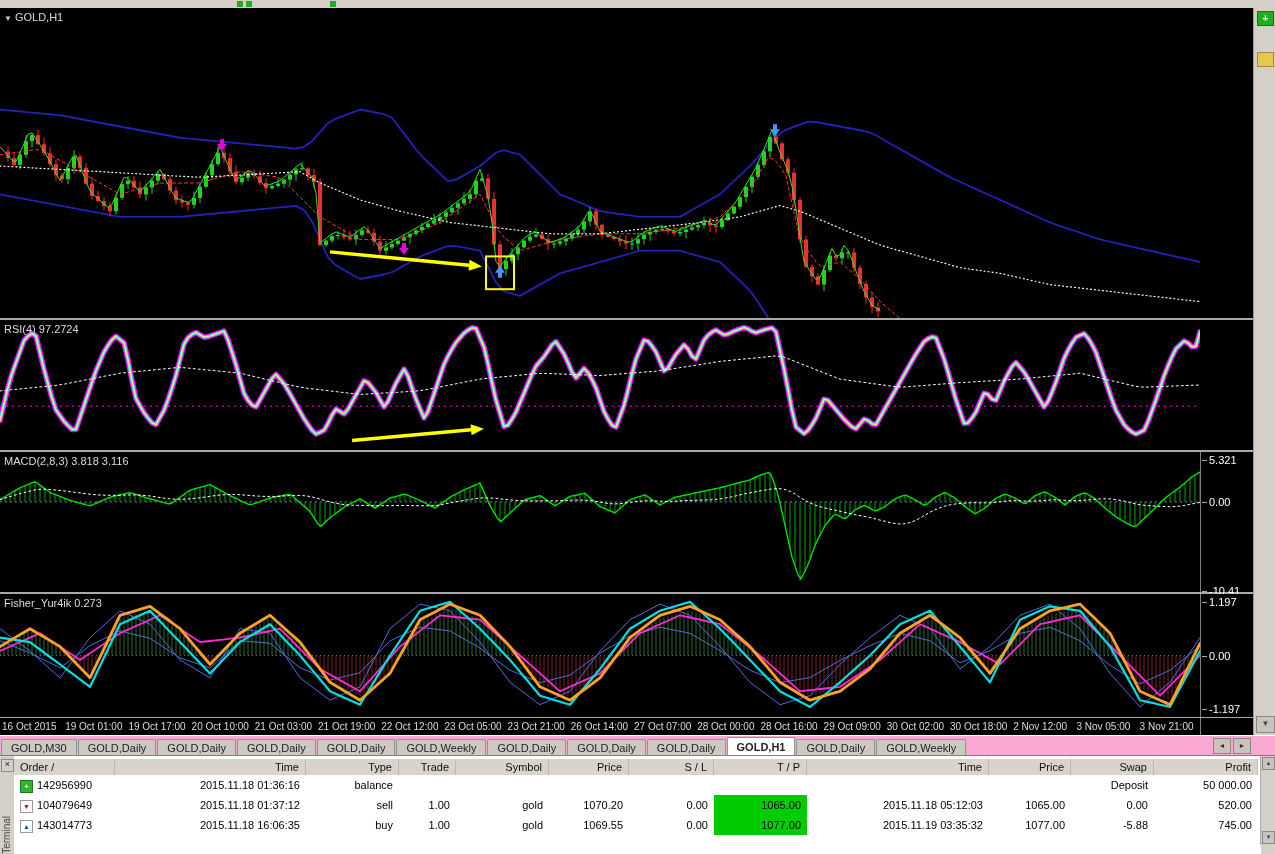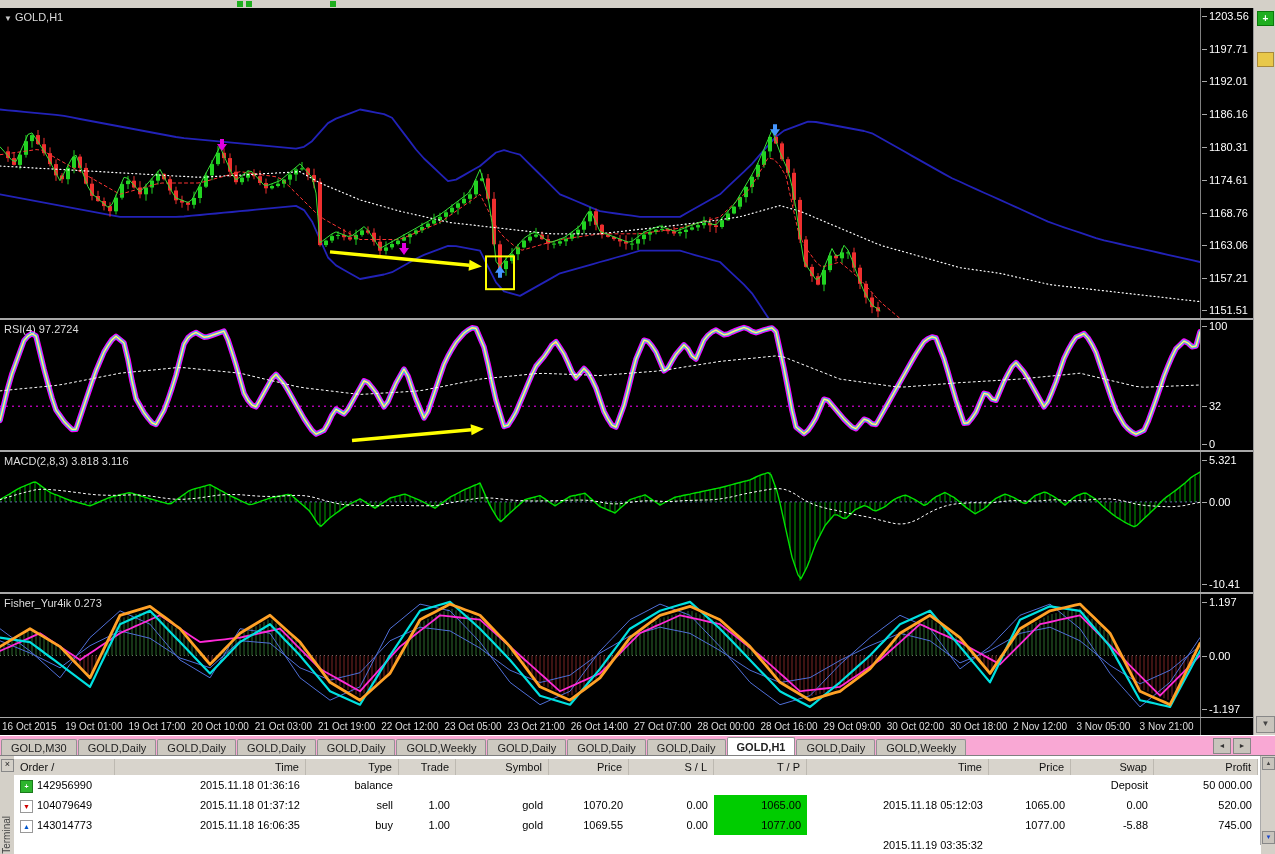--- a/index.html
+++ b/index.html
@@ -385,57 +385,40 @@
               <polygon points="500,257.7308357348697 495,264.7308357348697 498,264.7308357348697 498,269.7308357348697 502,269.7308357348697 502,264.7308357348697 505,264.7308357348697" fill="#4596ff"></polygon>
               <polygon points="775,128.353314121037 770,121.35331412103699 773,121.35331412103699 773,116.35331412103699 777,116.35331412103699 777,121.35331412103699 780,121.35331412103699" fill="#4596ff"></polygon>
               <line x1="330" y1="243.87780979827104" x2="469.06025573791345" y2="257.31348140528576" stroke="#ffff00" stroke-width="3.5"></line>
               <polygon points="482,258.5636887608066 468.53132185673155,262.7879885930916 469.58918961909535,251.83897421747992" fill="#ffff00"></polygon>
             </g>
           </svg>
         <div class="panel-label">
           <span class="wmark">▼</span><span>GOLD,H1</span>
         </div>
       </div>
-      <div class="scale" id="scale-main">
-          <span style="top: 2px;">1203.56</span>
-          <span style="top: 35.0432px;">1197.71</span>
-          <span style="top: 67.2392px;">1192.01</span>
-          <span style="top: 100.282px;">1186.16</span>
-          <span style="top: 133.326px;">1180.31</span>
-          <span style="top: 165.522px;">1174.61</span>
-          <span style="top: 198.565px;">1168.76</span>
-          <span style="top: 230.761px;">1163.06</span>
-          <span style="top: 263.804px;">1157.21</span>
-          <span style="top: 296px;">1151.51</span>
-        </div>
     </div>
 
     <div class="sep"></div>
 
     <div class="panel" style="height:130px">
       <div class="plot">
         <svg id="svg-rsi" width="1200" height="130">
             <line x1="0" y1="86.2" x2="1200" y2="86.2" stroke="#ff00ff" stroke-width="1" stroke-dasharray="2 4"></line>
             <g>
               <polyline points="0,100.4 4,83.9 8,67.4 12,53.6 16,42.6 20,31.6 24,20.6 28,16.0 32,13.7 36,16.0 40,32.5 44,49.1 48,63.8 52,78.0 56,90.0 60,95.7 64,101.3 68,105.6 72,109.4 76,109.3 80,97.5 84,85.7 88,73.8 92,62.0 96,50.8 100,41.4 104,32.0 108,25.4 112,19.7 116,16.3 120,19.6 124,22.9 128,39.6 132,60.9 136,78.6 140,85.7 144,92.7 148,98.0 152,102.8 156,104.5 160,97.5 164,90.4 168,79.8 172,68.0 176,55.2 180,39.6 184,24.1 188,17.7 192,14.4 196,12.5 200,14.8 204,17.2 208,16.7 212,15.3 216,13.9 220,12.5 224,11.1 228,19.9 232,32.2 236,44.9 240,59.1 244,73.3 248,80.3 252,85.1 256,86.8 260,79.8 264,72.7 268,65.6 272,58.5 276,54.4 280,59.1 284,63.8 288,70.3 292,77.4 296,84.5 300,91.5 304,98.6 308,104.6 312,110.3 316,114.1 320,112.2 324,110.3 328,103.5 332,95.0 336,89.2 340,91.5 344,93.9 348,89.2 352,82.1 356,75.0 360,68.0 364,60.9 368,62.6 372,67.4 376,72.7 380,79.8 384,86.8 388,81.5 392,72.1 396,63.2 400,56.1 404,49.1 408,56.1 412,68.0 416,79.2 420,88.6 424,98.0 428,91.5 432,79.8 436,68.0 440,56.1 444,44.4 448,36.1 452,29.0 456,22.5 460,17.8 464,13.1 468,10.1 472,7.8 476,8.4 480,17.8 484,27.2 488,43.8 492,62.6 496,80.1 500,93.3 504,106.5 508,105.2 512,99.1 516,92.1 520,82.7 524,73.3 528,63.8 532,54.4 536,46.1 540,41.4 544,36.7 548,30.9 552,24.8 556,21.7 560,27.8 564,34.0 568,42.6 572,52.0 576,57.9 580,53.2 584,48.5 588,52.6 592,59.7 596,68.0 600,79.8 604,91.5 608,99.1 612,105.2 616,107.1 620,96.3 624,85.4 628,70.3 632,53.8 636,39.0 640,29.6 644,20.2 648,21.3 652,26.1 656,32.0 660,41.4 664,50.8 668,47.9 672,40.8 676,34.3 680,29.6 684,24.9 688,29.0 692,36.1 696,39.0 700,29.6 704,20.2 708,15.3 712,12.0 716,10.1 720,12.5 724,14.8 728,14.0 732,12.1 736,10.4 740,8.9 744,7.5 748,8.9 752,11.3 756,12.7 760,11.3 764,9.9 768,8.8 772,7.9 776,11.8 780,30.2 784,48.6 788,69.1 792,90.4 796,107.1 800,110.4 804,113.7 808,110.3 812,104.6 816,98.0 820,88.6 824,79.2 828,80.3 832,85.1 836,89.8 840,94.5 844,99.2 848,103.2 852,107.0 856,108.7 860,103.9 864,99.2 868,100.5 872,103.8 876,104.5 880,97.5 884,90.4 888,83.3 892,76.2 896,69.1 900,62.0 904,55.0 908,47.9 912,40.8 916,34.0 920,27.8 924,21.7 928,18.7 932,16.9 936,18.0 940,28.4 944,38.8 948,52.0 952,66.2 956,79.8 960,91.5 964,103.3 968,102.8 972,98.0 976,92.1 980,82.7 984,73.3 988,74.4 992,79.2 996,80.3 1000,70.9 1004,61.5 1008,53.8 1012,46.7 1016,42.6 1020,47.3 1024,52.0 1028,58.5 1032,65.6 1036,72.7 1040,79.8 1044,86.8 1048,81.5 1052,72.1 1056,62.0 1060,50.3 1064,38.5 1068,30.2 1072,23.1 1076,17.3 1080,15.4 1084,13.6 1088,18.0 1092,24.6 1096,32.5 1100,44.4 1104,56.1 1108,68.0 1112,79.8 1116,90.4 1120,97.5 1124,104.5 1128,108.8 1132,112.1 1136,114.1 1140,112.2 1144,110.3 1148,101.7 1152,90.8 1156,79.8 1160,68.0 1164,56.1 1168,46.1 1172,36.7 1176,28.7 1180,24.9 1184,21.1 1188,23.0 1192,26.8 1196,26.1 1200,11.9" fill="none" stroke="#ff00ff" stroke-width="5.5" stroke-linejoin="round" stroke-linecap="round"></polyline>
               <polyline points="0,100.4 4,83.9 8,67.4 12,53.6 16,42.6 20,31.6 24,20.6 28,16.0 32,13.7 36,16.0 40,32.5 44,49.1 48,63.8 52,78.0 56,90.0 60,95.7 64,101.3 68,105.6 72,109.4 76,109.3 80,97.5 84,85.7 88,73.8 92,62.0 96,50.8 100,41.4 104,32.0 108,25.4 112,19.7 116,16.3 120,19.6 124,22.9 128,39.6 132,60.9 136,78.6 140,85.7 144,92.7 148,98.0 152,102.8 156,104.5 160,97.5 164,90.4 168,79.8 172,68.0 176,55.2 180,39.6 184,24.1 188,17.7 192,14.4 196,12.5 200,14.8 204,17.2 208,16.7 212,15.3 216,13.9 220,12.5 224,11.1 228,19.9 232,32.2 236,44.9 240,59.1 244,73.3 248,80.3 252,85.1 256,86.8 260,79.8 264,72.7 268,65.6 272,58.5 276,54.4 280,59.1 284,63.8 288,70.3 292,77.4 296,84.5 300,91.5 304,98.6 308,104.6 312,110.3 316,114.1 320,112.2 324,110.3 328,103.5 332,95.0 336,89.2 340,91.5 344,93.9 348,89.2 352,82.1 356,75.0 360,68.0 364,60.9 368,62.6 372,67.4 376,72.7 380,79.8 384,86.8 388,81.5 392,72.1 396,63.2 400,56.1 404,49.1 408,56.1 412,68.0 416,79.2 420,88.6 424,98.0 428,91.5 432,79.8 436,68.0 440,56.1 444,44.4 448,36.1 452,29.0 456,22.5 460,17.8 464,13.1 468,10.1 472,7.8 476,8.4 480,17.8 484,27.2 488,43.8 492,62.6 496,80.1 500,93.3 504,106.5 508,105.2 512,99.1 516,92.1 520,82.7 524,73.3 528,63.8 532,54.4 536,46.1 540,41.4 544,36.7 548,30.9 552,24.8 556,21.7 560,27.8 564,34.0 568,42.6 572,52.0 576,57.9 580,53.2 584,48.5 588,52.6 592,59.7 596,68.0 600,79.8 604,91.5 608,99.1 612,105.2 616,107.1 620,96.3 624,85.4 628,70.3 632,53.8 636,39.0 640,29.6 644,20.2 648,21.3 652,26.1 656,32.0 660,41.4 664,50.8 668,47.9 672,40.8 676,34.3 680,29.6 684,24.9 688,29.0 692,36.1 696,39.0 700,29.6 704,20.2 708,15.3 712,12.0 716,10.1 720,12.5 724,14.8 728,14.0 732,12.1 736,10.4 740,8.9 744,7.5 748,8.9 752,11.3 756,12.7 760,11.3 764,9.9 768,8.8 772,7.9 776,11.8 780,30.2 784,48.6 788,69.1 792,90.4 796,107.1 800,110.4 804,113.7 808,110.3 812,104.6 816,98.0 820,88.6 824,79.2 828,80.3 832,85.1 836,89.8 840,94.5 844,99.2 848,103.2 852,107.0 856,108.7 860,103.9 864,99.2 868,100.5 872,103.8 876,104.5 880,97.5 884,90.4 888,83.3 892,76.2 896,69.1 900,62.0 904,55.0 908,47.9 912,40.8 916,34.0 920,27.8 924,21.7 928,18.7 932,16.9 936,18.0 940,28.4 944,38.8 948,52.0 952,66.2 956,79.8 960,91.5 964,103.3 968,102.8 972,98.0 976,92.1 980,82.7 984,73.3 988,74.4 992,79.2 996,80.3 1000,70.9 1004,61.5 1008,53.8 1012,46.7 1016,42.6 1020,47.3 1024,52.0 1028,58.5 1032,65.6 1036,72.7 1040,79.8 1044,86.8 1048,81.5 1052,72.1 1056,62.0 1060,50.3 1064,38.5 1068,30.2 1072,23.1 1076,17.3 1080,15.4 1084,13.6 1088,18.0 1092,24.6 1096,32.5 1100,44.4 1104,56.1 1108,68.0 1112,79.8 1116,90.4 1120,97.5 1124,104.5 1128,108.8 1132,112.1 1136,114.1 1140,112.2 1144,110.3 1148,101.7 1152,90.8 1156,79.8 1160,68.0 1164,56.1 1168,46.1 1172,36.7 1176,28.7 1180,24.9 1184,21.1 1188,23.0 1192,26.8 1196,26.1 1200,11.9" fill="none" stroke="#00e5ff" stroke-width="3.2" stroke-linejoin="round" stroke-linecap="round"></polyline>
               <polyline points="0,100.4 4,83.9 8,67.4 12,53.6 16,42.6 20,31.6 24,20.6 28,16.0 32,13.7 36,16.0 40,32.5 44,49.1 48,63.8 52,78.0 56,90.0 60,95.7 64,101.3 68,105.6 72,109.4 76,109.3 80,97.5 84,85.7 88,73.8 92,62.0 96,50.8 100,41.4 104,32.0 108,25.4 112,19.7 116,16.3 120,19.6 124,22.9 128,39.6 132,60.9 136,78.6 140,85.7 144,92.7 148,98.0 152,102.8 156,104.5 160,97.5 164,90.4 168,79.8 172,68.0 176,55.2 180,39.6 184,24.1 188,17.7 192,14.4 196,12.5 200,14.8 204,17.2 208,16.7 212,15.3 216,13.9 220,12.5 224,11.1 228,19.9 232,32.2 236,44.9 240,59.1 244,73.3 248,80.3 252,85.1 256,86.8 260,79.8 264,72.7 268,65.6 272,58.5 276,54.4 280,59.1 284,63.8 288,70.3 292,77.4 296,84.5 300,91.5 304,98.6 308,104.6 312,110.3 316,114.1 320,112.2 324,110.3 328,103.5 332,95.0 336,89.2 340,91.5 344,93.9 348,89.2 352,82.1 356,75.0 360,68.0 364,60.9 368,62.6 372,67.4 376,72.7 380,79.8 384,86.8 388,81.5 392,72.1 396,63.2 400,56.1 404,49.1 408,56.1 412,68.0 416,79.2 420,88.6 424,98.0 428,91.5 432,79.8 436,68.0 440,56.1 444,44.4 448,36.1 452,29.0 456,22.5 460,17.8 464,13.1 468,10.1 472,7.8 476,8.4 480,17.8 484,27.2 488,43.8 492,62.6 496,80.1 500,93.3 504,106.5 508,105.2 512,99.1 516,92.1 520,82.7 524,73.3 528,63.8 532,54.4 536,46.1 540,41.4 544,36.7 548,30.9 552,24.8 556,21.7 560,27.8 564,34.0 568,42.6 572,52.0 576,57.9 580,53.2 584,48.5 588,52.6 592,59.7 596,68.0 600,79.8 604,91.5 608,99.1 612,105.2 616,107.1 620,96.3 624,85.4 628,70.3 632,53.8 636,39.0 640,29.6 644,20.2 648,21.3 652,26.1 656,32.0 660,41.4 664,50.8 668,47.9 672,40.8 676,34.3 680,29.6 684,24.9 688,29.0 692,36.1 696,39.0 700,29.6 704,20.2 708,15.3 712,12.0 716,10.1 720,12.5 724,14.8 728,14.0 732,12.1 736,10.4 740,8.9 744,7.5 748,8.9 752,11.3 756,12.7 760,11.3 764,9.9 768,8.8 772,7.9 776,11.8 780,30.2 784,48.6 788,69.1 792,90.4 796,107.1 800,110.4 804,113.7 808,110.3 812,104.6 816,98.0 820,88.6 824,79.2 828,80.3 832,85.1 836,89.8 840,94.5 844,99.2 848,103.2 852,107.0 856,108.7 860,103.9 864,99.2 868,100.5 872,103.8 876,104.5 880,97.5 884,90.4 888,83.3 892,76.2 896,69.1 900,62.0 904,55.0 908,47.9 912,40.8 916,34.0 920,27.8 924,21.7 928,18.7 932,16.9 936,18.0 940,28.4 944,38.8 948,52.0 952,66.2 956,79.8 960,91.5 964,103.3 968,102.8 972,98.0 976,92.1 980,82.7 984,73.3 988,74.4 992,79.2 996,80.3 1000,70.9 1004,61.5 1008,53.8 1012,46.7 1016,42.6 1020,47.3 1024,52.0 1028,58.5 1032,65.6 1036,72.7 1040,79.8 1044,86.8 1048,81.5 1052,72.1 1056,62.0 1060,50.3 1064,38.5 1068,30.2 1072,23.1 1076,17.3 1080,15.4 1084,13.6 1088,18.0 1092,24.6 1096,32.5 1100,44.4 1104,56.1 1108,68.0 1112,79.8 1116,90.4 1120,97.5 1124,104.5 1128,108.8 1132,112.1 1136,114.1 1140,112.2 1144,110.3 1148,101.7 1152,90.8 1156,79.8 1160,68.0 1164,56.1 1168,46.1 1172,36.7 1176,28.7 1180,24.9 1184,21.1 1188,23.0 1192,26.8 1196,26.1 1200,11.9" fill="none" stroke="#ffc040" stroke-width="1.8" stroke-linejoin="round" stroke-linecap="round"></polyline>
               <polyline points="0,100.4 4,83.9 8,67.4 12,53.6 16,42.6 20,31.6 24,20.6 28,16.0 32,13.7 36,16.0 40,32.5 44,49.1 48,63.8 52,78.0 56,90.0 60,95.7 64,101.3 68,105.6 72,109.4 76,109.3 80,97.5 84,85.7 88,73.8 92,62.0 96,50.8 100,41.4 104,32.0 108,25.4 112,19.7 116,16.3 120,19.6 124,22.9 128,39.6 132,60.9 136,78.6 140,85.7 144,92.7 148,98.0 152,102.8 156,104.5 160,97.5 164,90.4 168,79.8 172,68.0 176,55.2 180,39.6 184,24.1 188,17.7 192,14.4 196,12.5 200,14.8 204,17.2 208,16.7 212,15.3 216,13.9 220,12.5 224,11.1 228,19.9 232,32.2 236,44.9 240,59.1 244,73.3 248,80.3 252,85.1 256,86.8 260,79.8 264,72.7 268,65.6 272,58.5 276,54.4 280,59.1 284,63.8 288,70.3 292,77.4 296,84.5 300,91.5 304,98.6 308,104.6 312,110.3 316,114.1 320,112.2 324,110.3 328,103.5 332,95.0 336,89.2 340,91.5 344,93.9 348,89.2 352,82.1 356,75.0 360,68.0 364,60.9 368,62.6 372,67.4 376,72.7 380,79.8 384,86.8 388,81.5 392,72.1 396,63.2 400,56.1 404,49.1 408,56.1 412,68.0 416,79.2 420,88.6 424,98.0 428,91.5 432,79.8 436,68.0 440,56.1 444,44.4 448,36.1 452,29.0 456,22.5 460,17.8 464,13.1 468,10.1 472,7.8 476,8.4 480,17.8 484,27.2 488,43.8 492,62.6 496,80.1 500,93.3 504,106.5 508,105.2 512,99.1 516,92.1 520,82.7 524,73.3 528,63.8 532,54.4 536,46.1 540,41.4 544,36.7 548,30.9 552,24.8 556,21.7 560,27.8 564,34.0 568,42.6 572,52.0 576,57.9 580,53.2 584,48.5 588,52.6 592,59.7 596,68.0 600,79.8 604,91.5 608,99.1 612,105.2 616,107.1 620,96.3 624,85.4 628,70.3 632,53.8 636,39.0 640,29.6 644,20.2 648,21.3 652,26.1 656,32.0 660,41.4 664,50.8 668,47.9 672,40.8 676,34.3 680,29.6 684,24.9 688,29.0 692,36.1 696,39.0 700,29.6 704,20.2 708,15.3 712,12.0 716,10.1 720,12.5 724,14.8 728,14.0 732,12.1 736,10.4 740,8.9 744,7.5 748,8.9 752,11.3 756,12.7 760,11.3 764,9.9 768,8.8 772,7.9 776,11.8 780,30.2 784,48.6 788,69.1 792,90.4 796,107.1 800,110.4 804,113.7 808,110.3 812,104.6 816,98.0 820,88.6 824,79.2 828,80.3 832,85.1 836,89.8 840,94.5 844,99.2 848,103.2 852,107.0 856,108.7 860,103.9 864,99.2 868,100.5 872,103.8 876,104.5 880,97.5 884,90.4 888,83.3 892,76.2 896,69.1 900,62.0 904,55.0 908,47.9 912,40.8 916,34.0 920,27.8 924,21.7 928,18.7 932,16.9 936,18.0 940,28.4 944,38.8 948,52.0 952,66.2 956,79.8 960,91.5 964,103.3 968,102.8 972,98.0 976,92.1 980,82.7 984,73.3 988,74.4 992,79.2 996,80.3 1000,70.9 1004,61.5 1008,53.8 1012,46.7 1016,42.6 1020,47.3 1024,52.0 1028,58.5 1032,65.6 1036,72.7 1040,79.8 1044,86.8 1048,81.5 1052,72.1 1056,62.0 1060,50.3 1064,38.5 1068,30.2 1072,23.1 1076,17.3 1080,15.4 1084,13.6 1088,18.0 1092,24.6 1096,32.5 1100,44.4 1104,56.1 1108,68.0 1112,79.8 1116,90.4 1120,97.5 1124,104.5 1128,108.8 1132,112.1 1136,114.1 1140,112.2 1144,110.3 1148,101.7 1152,90.8 1156,79.8 1160,68.0 1164,56.1 1168,46.1 1172,36.7 1176,28.7 1180,24.9 1184,21.1 1188,23.0 1192,26.8 1196,26.1 1200,11.9" fill="none" stroke="#ffffff" stroke-width="0.6" stroke-linejoin="round" stroke-linecap="round"></polyline>
             </g>
             <polyline points="0,70.9 8,70.1 16,69.3 24,68.5 32,67.8 40,67.0 48,66.2 56,65.4 64,64.2 72,62.6 80,61.1 88,59.5 96,57.9 104,56.3 112,54.8 120,53.2 128,52.4 136,51.6 144,50.8 152,50.1 160,49.3 168,48.5 176,47.7 184,47.7 192,48.5 200,49.3 208,50.1 216,50.8 224,51.6 232,52.4 240,53.2 248,55.1 256,57.0 264,58.9 272,60.8 280,62.6 288,64.5 296,66.4 304,67.8 312,68.8 320,69.7 328,70.7 336,71.6 344,72.6 352,73.5 360,74.4 368,74.0 376,73.5 384,73.0 392,72.6 400,72.1 408,71.6 416,71.1 424,70.1 432,68.5 440,67.0 448,65.4 456,63.8 464,62.2 472,60.7 480,59.1 488,58.3 496,57.5 504,56.7 512,56.0 520,55.2 528,54.4 536,53.6 544,53.4 552,53.7 560,54.0 568,54.3 576,54.6 584,54.9 592,55.2 600,55.6 608,54.9 616,54.3 624,53.7 632,53.0 640,52.4 648,51.8 656,51.2 664,50.2 672,49.0 680,47.7 688,46.4 696,45.2 704,43.9 712,42.7 720,41.4 728,40.6 736,39.8 744,39.0 752,38.3 760,37.5 768,36.7 776,35.9 784,37.1 792,40.2 800,43.4 808,46.5 816,49.7 824,52.8 832,56.0 840,59.1 848,60.2 856,61.3 864,62.4 872,63.5 880,64.6 888,65.7 896,66.8 904,67.0 912,66.4 920,65.8 928,65.2 936,64.5 944,63.9 952,63.3 960,62.6 968,62.2 976,61.7 984,61.2 992,60.8 1000,60.3 1008,59.8 1016,59.3 1024,58.7 1032,57.9 1040,57.1 1048,56.3 1056,55.6 1064,54.8 1072,54.0 1080,53.2 1088,55.1 1096,57.0 1104,58.9 1112,60.8 1120,62.6 1128,64.5 1136,66.4 1144,67.2 1152,66.9 1160,66.6 1168,66.3 1176,65.9 1184,65.6 1192,65.3 1200,65.0" fill="none" stroke="#ffffff" stroke-width="1" stroke-linejoin="round" stroke-linecap="round" stroke-dasharray="2 3"></polyline>
             <line x1="352" y1="120.46" x2="471.0516340354821" y2="109.81750544228265" stroke="#ffff00" stroke-width="3.5"></line>
             <polygon points="484,108.66 471.54134787644784,115.29566027342484 470.56192019451635,104.33935061114046" fill="#ffff00"></polygon>
           </svg>
         <div class="panel-label"><span>RSI(4) 97.2724</span></div>
       </div>
-      <div class="scale" id="scale-rsi">
-          <span style="top: 0px;">100</span>
-          <span style="top: 80.24px;">32</span>
-          <span style="top: 118px;">0</span>
-        </div>
     </div>
 
     <div class="sep"></div>
 
     <div class="panel" style="height:140px">
       <div class="plot">
         <svg id="svg-macd" width="1200" height="140">
             <line x1="0" y1="49.9" x2="1200" y2="49.9" stroke="#7070c0" stroke-width="1" stroke-dasharray="2 3"></line>
             <g>
               <line x1="0" y1="49.9" x2="0" y2="47.6" stroke="#00a000" stroke-width="1"></line>
@@ -681,21 +664,21 @@
               <line x1="1200" y1="49.9" x2="1200" y2="20.0" stroke="#00a000" stroke-width="1"></line>
             </g>
             <polyline points="0,47.6 3,45.8 6,44.0 9,42.3 12,40.5 15,38.7 18,36.9 21,35.3 24,34.1 27,32.8 30,31.6 33,30.3 36,30.2 39,32.4 42,34.6 45,36.8 48,39.0 51,40.9 54,42.1 57,43.2 60,44.4 63,45.6 66,46.8 69,48.0 72,48.9 75,49.7 78,50.6 81,51.4 84,52.2 87,53.1 90,53.9 93,52.6 96,51.3 99,50.0 102,48.7 105,47.4 108,46.1 111,45.0 114,44.3 117,43.6 120,42.8 123,42.1 126,41.4 129,40.7 132,41.1 135,42.1 138,43.0 141,44.0 144,44.9 147,45.8 150,46.8 153,47.6 156,48.4 159,49.3 162,50.1 165,50.9 168,51.8 171,51.6 174,49.5 177,47.3 180,45.2 183,43.1 186,41.0 189,38.8 192,37.6 195,36.7 198,35.9 201,35.1 204,34.3 207,33.4 210,32.6 213,34.3 216,35.9 219,37.6 222,39.2 225,40.9 228,42.5 231,44.1 234,45.5 237,46.9 240,48.4 243,49.8 246,51.2 249,52.6 252,52.4 255,51.3 258,50.3 261,49.2 264,48.1 267,47.1 270,46.0 273,45.4 276,44.8 279,44.2 282,43.6 285,43.0 288,42.5 291,42.9 294,45.5 297,48.1 300,50.7 303,53.3 306,55.9 309,58.5 312,62.6 315,67.3 318,72.0 321,74.2 324,71.4 327,68.5 330,65.7 333,63.5 336,61.3 339,59.1 342,56.9 345,54.7 348,53.1 351,51.5 354,49.9 357,48.4 360,46.8 363,48.7 366,50.6 369,52.5 372,54.4 375,56.2 378,54.2 381,52.2 384,50.1 387,48.1 390,46.0 393,45.2 396,44.4 399,43.6 402,42.8 405,42.1 408,43.3 411,44.6 414,45.8 417,47.1 420,48.4 423,49.9 426,51.5 429,53.1 432,54.7 435,56.2 438,54.0 441,51.8 444,49.6 447,47.4 450,45.2 453,43.6 456,42.1 459,40.5 462,38.9 465,37.3 468,36.1 471,34.8 474,33.5 477,32.3 480,31.0 483,37.9 486,44.7 489,51.6 492,57.2 495,62.2 498,67.1 501,69.5 504,66.7 507,63.8 510,61.0 513,58.3 516,55.6 519,52.9 522,50.3 525,47.6 528,46.8 531,46.0 534,45.2 537,44.4 540,43.6 543,45.7 546,47.7 549,49.8 552,51.8 555,53.9 558,52.0 561,50.1 564,48.2 567,46.3 570,44.4 573,43.8 576,43.2 579,42.5 582,41.9 585,41.3 588,44.0 591,46.6 594,49.3 597,52.0 600,54.7 603,55.9 606,57.2 609,58.5 612,59.7 615,61.0 618,58.3 621,55.6 624,52.9 627,50.3 630,47.6 633,46.6 636,45.7 639,44.7 642,43.8 645,42.8 648,44.9 651,46.9 654,49.0 657,51.0 660,53.1 663,51.5 666,49.9 669,48.4 672,46.8 675,45.2 678,44.6 681,44.0 684,43.3 687,42.7 690,42.1 693,41.4 696,40.8 699,40.2 702,39.5 705,38.9 708,38.3 711,37.6 714,37.0 717,36.4 720,35.8 723,35.0 726,34.2 729,33.4 732,32.6 735,31.8 738,31.0 741,30.2 744,29.4 747,28.7 750,27.9 753,26.5 756,25.0 759,23.6 762,22.5 765,21.6 768,20.6 771,22.7 774,31.0 777,39.3 780,51.1 783,64.6 786,78.1 789,91.6 792,105.1 795,114.0 798,122.9 801,126.8 804,120.9 807,115.0 810,107.4 813,98.9 816,91.3 819,85.4 822,79.5 825,73.6 828,70.0 831,66.5 834,62.9 837,62.9 840,64.5 843,66.2 846,66.3 849,63.5 852,60.7 855,57.8 858,56.4 861,55.0 864,53.6 867,54.4 870,56.2 873,58.1 876,58.9 879,57.5 882,56.1 885,54.7 888,52.3 891,49.9 894,47.6 897,46.0 900,44.8 903,43.6 906,43.3 909,44.7 912,46.2 915,47.6 918,49.5 921,51.4 924,53.3 927,52.2 930,49.5 933,46.9 936,44.7 939,43.3 942,41.9 945,40.5 948,42.1 951,43.8 954,45.4 957,47.7 960,50.3 963,52.9 966,55.4 969,57.5 972,59.6 975,61.8 978,60.1 981,58.5 984,56.8 987,54.4 990,51.5 993,48.7 996,46.3 999,44.9 1002,43.5 1005,42.1 1008,43.2 1011,44.4 1014,45.6 1017,47.3 1020,49.2 1023,51.0 1026,51.4 1029,48.8 1032,46.2 1035,43.6 1038,42.5 1041,41.3 1044,40.1 1047,40.8 1050,42.5 1053,44.1 1056,46.0 1059,48.4 1062,50.7 1065,53.1 1068,50.5 1071,47.9 1074,45.3 1077,43.6 1080,42.5 1083,41.3 1086,41.1 1089,43.0 1092,44.9 1095,46.8 1098,49.6 1101,52.5 1104,55.3 1107,57.8 1110,60.2 1113,62.6 1116,64.8 1119,66.7 1122,68.5 1125,70.4 1128,71.9 1131,73.3 1134,74.7 1137,73.3 1140,70.4 1143,67.6 1146,64.8 1149,61.9 1152,59.1 1155,56.2 1158,53.2 1161,50.1 1164,47.0 1167,44.6 1170,42.5 1173,40.3 1176,38.1 1179,35.8 1182,33.4 1185,31.0 1188,28.3 1191,25.6 1194,23.5 1197,21.8 1200,20.0" fill="none" stroke="#00e000" stroke-width="1.4" stroke-linejoin="round" stroke-linecap="round"></polyline>
             <polyline points="0,47.6 5,46.1 10,44.6 15,43.1 20,41.7 25,40.3 30,39.1 35,37.9 40,37.3 45,37.3 50,37.6 55,38.0 60,38.5 65,39.0 70,39.7 75,40.3 80,40.9 85,41.6 90,42.2 95,42.7 100,43.0 105,43.2 110,43.3 115,43.3 120,43.3 125,43.1 130,42.9 135,42.9 140,43.1 145,43.5 150,44.0 155,44.7 160,45.5 165,46.2 170,46.8 175,47.2 180,47.3 185,47.2 190,46.8 195,46.4 200,45.8 205,45.1 210,44.3 215,43.6 220,43.0 225,42.7 230,42.5 235,42.6 240,42.7 245,43.1 250,43.5 255,43.9 260,44.2 265,44.4 270,44.4 275,44.4 280,44.2 285,43.9 290,43.6 295,43.4 300,43.4 305,43.8 310,44.5 315,45.7 320,47.2 325,48.6 330,49.9 335,51.1 340,52.0 345,52.7 350,53.1 355,53.3 360,53.4 365,53.4 370,53.5 375,53.7 380,53.7 385,53.7 390,53.6 395,53.6 400,53.5 405,53.5 410,53.5 415,53.7 420,53.7 425,53.8 430,53.7 435,53.6 440,53.0 445,51.9 450,50.9 455,50.0 460,49.1 465,48.3 470,47.5 475,46.7 480,46.0 485,45.8 490,46.0 495,46.3 500,46.9 505,47.4 510,47.9 515,48.3 520,48.6 525,48.8 530,48.9 535,49.0 540,48.9 545,48.8 550,48.8 555,48.8 560,48.6 565,48.4 570,48.2 575,48.1 580,48.1 585,48.2 590,48.5 595,49.1 600,50.0 605,51.0 610,51.7 615,51.9 620,51.7 625,51.0 630,50.3 635,49.7 640,49.2 645,48.8 650,48.8 655,48.9 660,49.2 665,49.5 670,49.5 675,49.3 680,48.9 685,48.6 690,48.4 695,48.3 700,48.1 705,48.0 710,47.9 715,47.5 720,46.9 725,46.1 730,45.2 735,44.1 740,42.9 745,41.8 750,40.8 755,39.9 760,39.0 765,38.1 770,37.2 775,36.7 780,36.7 785,37.5 790,39.4 795,42.0 800,45.4 805,48.4 810,50.9 815,53.0 820,54.7 825,56.0 830,57.2 835,58.1 840,59.2 845,60.5 850,61.6 855,62.6 860,63.6 865,64.5 870,65.5 875,66.8 880,68.1 885,69.3 890,70.5 895,71.6 900,72.0 905,71.7 910,70.5 915,68.6 920,66.1 925,63.1 930,60.3 935,57.8 940,55.8 945,54.1 950,52.9 955,52.0 960,51.5 965,51.1 970,50.8 975,50.7 980,50.8 985,50.8 990,50.8 995,50.4 1000,49.8 1005,49.2 1010,48.8 1015,48.6 1020,48.7 1025,49.0 1030,49.2 1035,49.1 1040,48.9 1045,48.4 1050,48.0 1055,47.8 1060,48.0 1065,48.4 1070,48.7 1075,48.7 1080,48.6 1085,48.2 1090,47.8 1095,47.3 1100,46.9 1105,46.8 1110,46.9 1115,47.5 1120,48.3 1125,49.3 1130,50.5 1135,51.8 1140,52.8 1145,53.4 1150,53.8 1155,54.1 1160,54.4 1165,54.6 1170,54.7 1175,54.5 1180,54.1 1185,53.4 1190,52.3 1195,51.3 1200,50.3" fill="none" stroke="#ffffff" stroke-width="1" stroke-linejoin="round" stroke-linecap="round" stroke-dasharray="2 3"></polyline>
           </svg>
         <div class="panel-label"><span>MACD(2,8,3) 3.818 3.116</span></div>
       </div>
       <div class="scale" id="scale-macd">
           <span style="top: 2px;">5.321</span>
           <span style="top: 43.9429px;">0.00</span>
-          <span style="top: 126px;">-10.41</span>
+          <span style="top: 133px;">-10.41</span>
         </div>
     </div>
 
     <div class="sep"></div>
 
     <div class="panel" style="height:123px">
       <div class="plot">
         <svg id="svg-fisher" width="1200" height="123">
             <line x1="0" y1="61.5" x2="1200" y2="61.5" stroke="#777777" stroke-width="1" stroke-dasharray="1 3"></line>
             <g>
@@ -1120,21 +1103,21 @@
           </div>
           <div class="trow">
             <div class="td left" style="width: 101px;"><span class="row-icon buy">▲</span><span>143014773</span></div>
             <div class="td" style="width: 191px;">2015.11.18 16:06:35</div>
             <div class="td" style="width: 93px;">buy</div>
             <div class="td" style="width: 57px;">1.00</div>
             <div class="td" style="width: 93px;">gold</div>
             <div class="td" style="width: 80px;">1069.55</div>
             <div class="td" style="width: 85px;">0.00</div>
             <div class="td tp-green" style="width: 93px;">1077.00</div>
-            <div class="td" style="width: 182px; margin-top: 20px;">2015.11.19 03:35:32</div>
+            <div class="td" style="width: 182px;">2015.11.19 03:35:32</div>
             <div class="td" style="width: 82px;">1077.00</div>
             <div class="td" style="width: 83px;">-5.88</div>
             <div class="td" style="width: 104px;">745.00</div>
           </div>
         </div>
     </div>
     <div id="t-scroll">
       <div class="sbu">▲</div>
       <div class="sbd">▼</div>
     </div>

